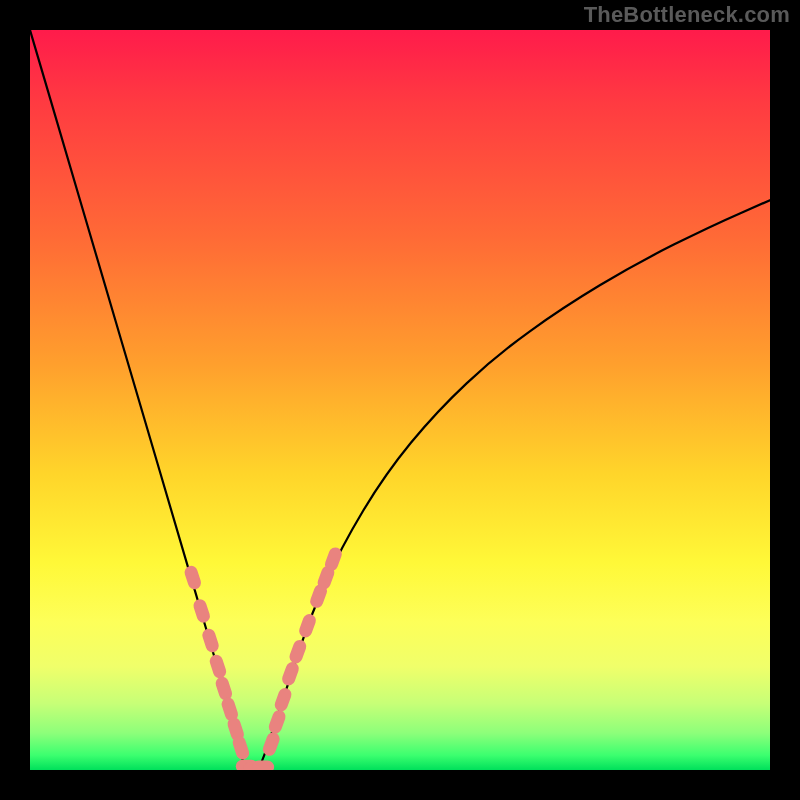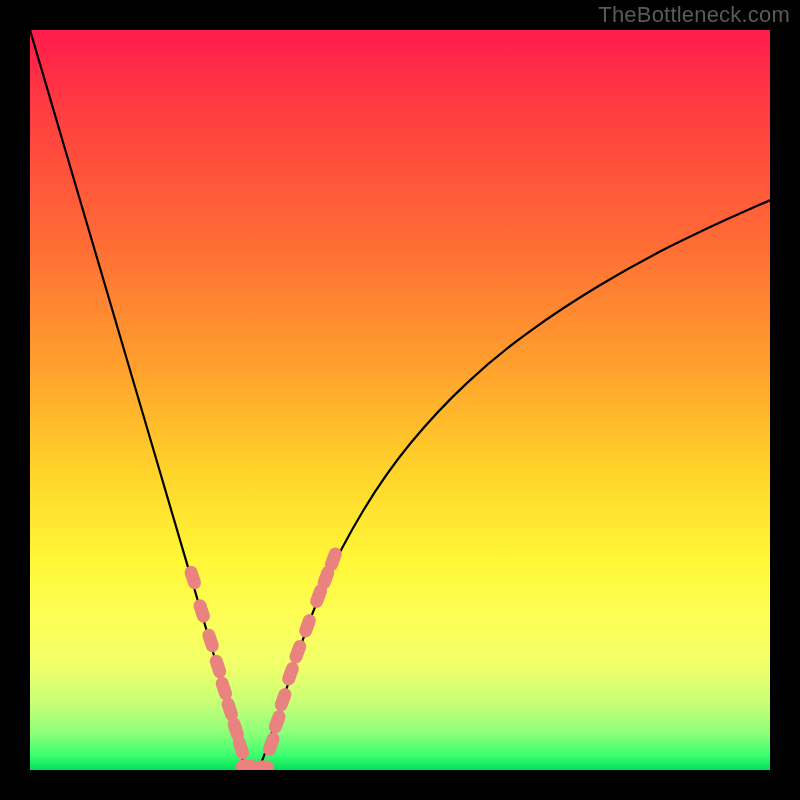--- a/index.html
+++ b/index.html
@@ -9,21 +9,21 @@
     width: 800px;
     height: 800px;
     background: #000;
   }
   .watermark {
     position: absolute;
     top: 2px;
     right: 10px;
     font-family: Arial, Helvetica, sans-serif;
     font-size: 22px;
-    font-weight: 400;
+    font-weight: 700;
     color: #5a5a5a;
     letter-spacing: 0.2px;
     z-index: 50;
   }
   .plot {
     position: absolute;
     left: 30px;
     top: 30px;
     width: 740px;
     height: 740px;

